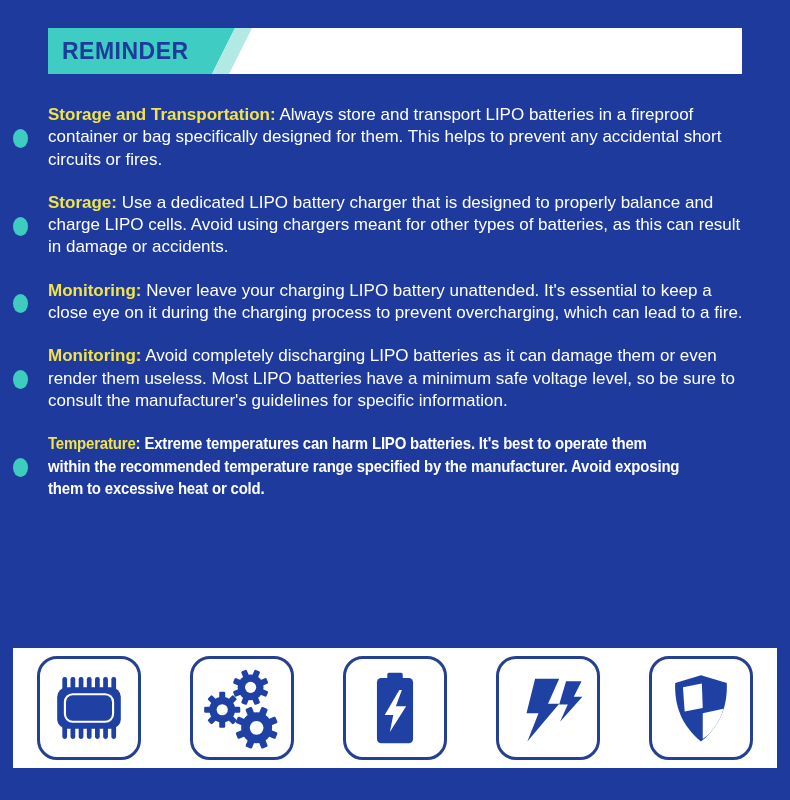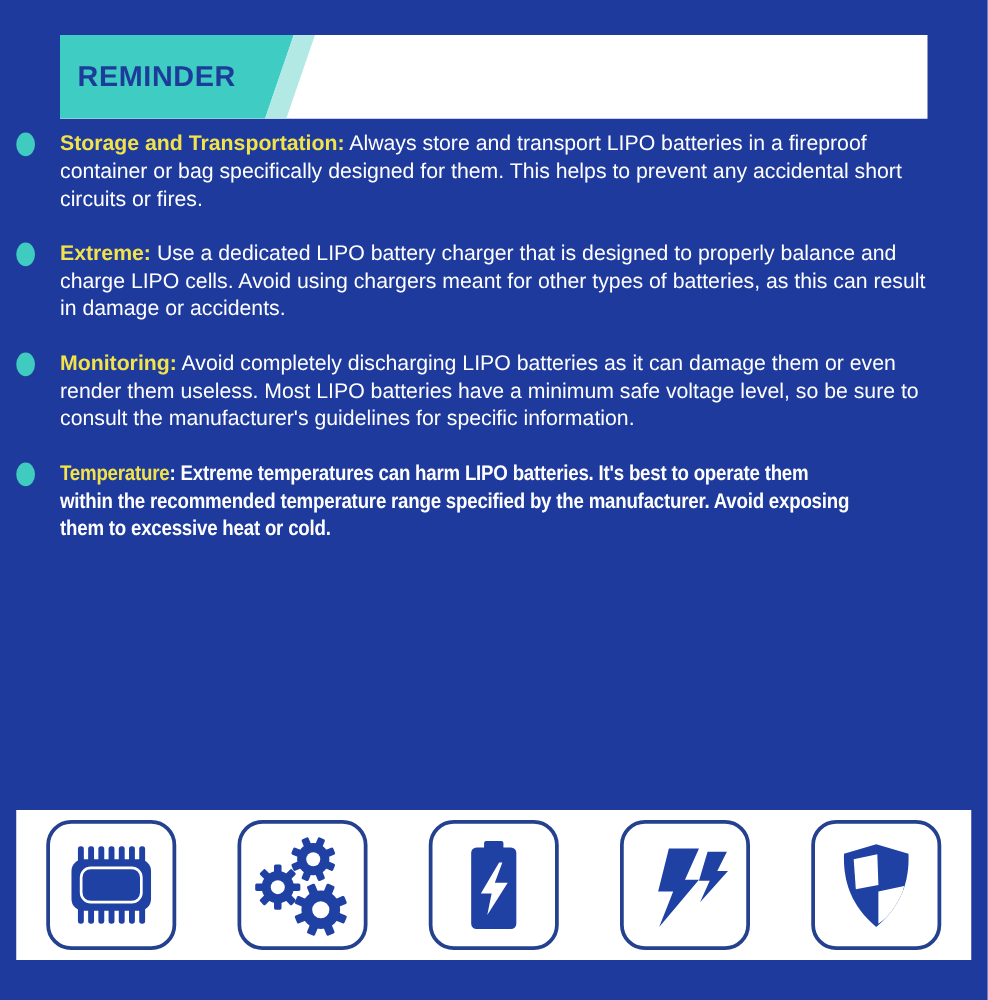--- a/index.html
+++ b/index.html
@@ -6,21 +6,21 @@
   .page{
     position:relative;
     width:790px;height:800px;
     background:#1e3a9c;
     overflow:hidden;
     font-family:"Liberation Sans", sans-serif;
   }
   
   .header-band{
     position:absolute;left:48px;top:28px;
-    width:694px;height:67px;
+    width:694px;height:46px;
     background:#ffffff;
   }
   .header-teal{
     position:absolute;left:0;top:0;height:100%;width:240px;
     background:#3fccc2;
     clip-path:polygon(0 0,187px 0,164px 100%,0 100%);
   }
   .header-stripe{
     position:absolute;left:0;top:0;height:100%;width:240px;
     background:#b3e9e5;
@@ -30,21 +30,21 @@
     position:absolute;left:14px;top:0;height:100%;
     display:flex;align-items:center;
     font-size:23px;font-weight:800;letter-spacing:.5px;
     color:#1d3c99;
   }
   
   .sections{
     position:absolute;left:13px;top:104px;width:764px;
   }
   .section{
-    display:flex;align-items:flex-start;
+    display:flex;align-items:center;
     margin-bottom:21px;
   }
   .dot{
     flex:0 0 auto;
     width:15px;height:19px;border-radius:50%;
     background:#40cbc1;
     margin-top:2px;
   }
   .text{
     margin:0 0 0 20px;
@@ -91,24 +91,29 @@
   <div class="sections">
 
     <div class="section">
       <span class="dot"></span>
       <p class="text"><span class="keyword">Storage and Transportation:</span><span class="sep"></span>
         <span>Always store and transport LIPO batteries in a fireproof container or bag specifically designed for them. This helps to prevent any accidental short circuits or fires.</span></p>
     </div>
 
     <div class="section">
       <span class="dot"></span>
-      <p class="text"><span class="keyword">Extreme:</span><span class="sep"></span>
+      <p class="text"><span class="keyword">Storage:</span><span class="sep"></span>
         <span>Use a dedicated LIPO battery charger that is designed to properly balance and charge LIPO cells. Avoid using chargers meant for other types of batteries, as this can result in damage or accidents.</span></p>
     </div>
 
+    <div class="section">
+      <span class="dot"></span>
+      <p class="text"><span class="keyword">Monitoring:</span><span class="sep"></span>
+        <span>Never leave your charging LIPO battery unattended. It's essential to keep a close eye on it during the charging process to prevent overcharging, which can lead to a fire.</span></p>
+    </div>
 
     <div class="section">
       <span class="dot"></span>
       <p class="text"><span class="keyword">Monitoring:</span><span class="sep"></span>
         <span>Avoid completely discharging LIPO batteries as it can damage them or even render them useless. Most LIPO batteries have a minimum safe voltage level, so be sure to consult the manufacturer's guidelines for specific information.</span></p>
     </div>
 
     <div class="section condensed">
       <span class="dot"></span>
       <p class="text"><span class="keyword">Temperature</span><span class="sep">:</span>

